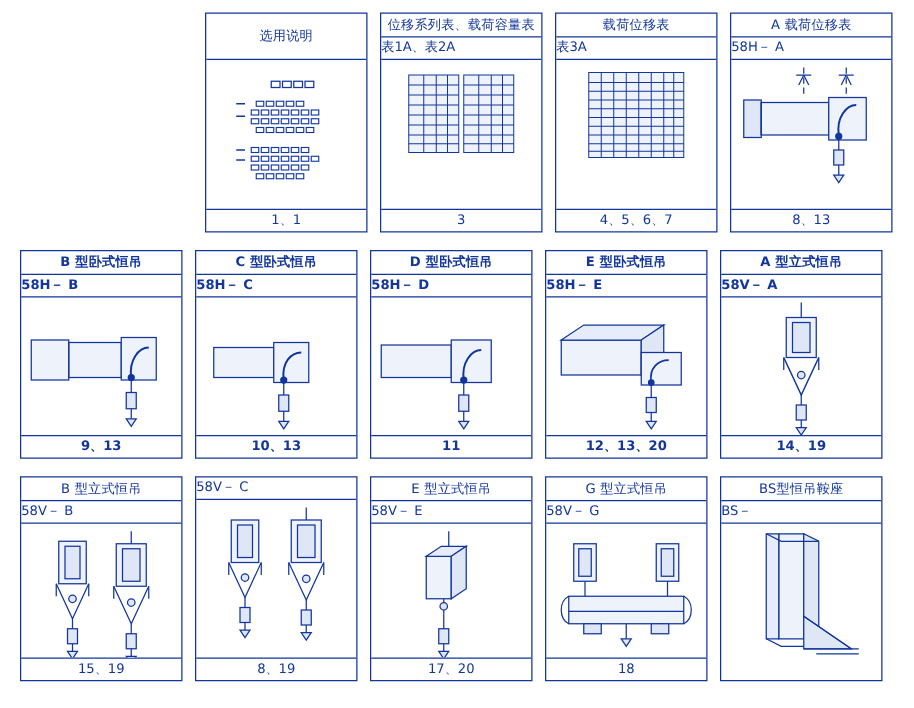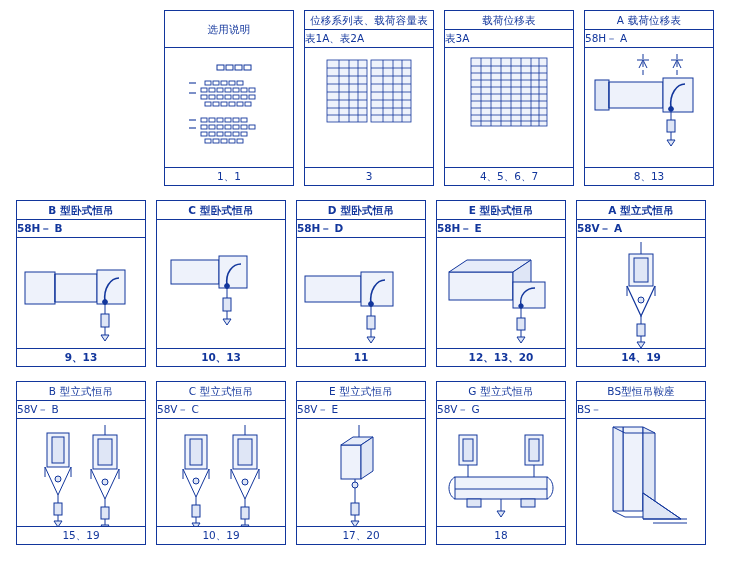--- a/index.html
+++ b/index.html
@@ -258,20 +258,21 @@
             <line x1="88" y1="89" x2="88" y2="97"></line>
             <path d="M84 97 h8 l-4 6 z" fill="#dfe6f6"></path>
           </g>
         </svg>
       </div>
       <div class="ftr">9、13</div>
     </div>
 
     <div class="card w r2">
       <div class="hdr">C 型卧式恒吊</div>
+      <div class="hdr2">58H－ C</div>
       <div class="body">
         <svg width="128" height="115" viewBox="0 0 128 115">
           <g class="ln" stroke-width="1">
             <rect x="14" y="40" width="48" height="24" fill="#eef2fb"></rect>
             <rect x="62" y="36" width="28" height="32" fill="#eef2fb"></rect>
             <path d="M70 66 C68 52 76 44 84 44" stroke-width="1.6"></path>
             <circle cx="70" cy="66" r="2.4" fill="#12369c"></circle>
             <line x1="70" y1="68" x2="70" y2="78"></line>
             <rect x="66" y="78" width="8" height="13" fill="#dfe6f6"></rect>
             <line x1="70" y1="91" x2="70" y2="99"></line>
@@ -378,21 +379,20 @@
             <rect x="84" y="88" width="8" height="12" fill="#dfe6f6"></rect>
             <line x1="88" y1="100" x2="88" y2="106"></line>
             <path d="M84 106 h8 l-4 6 z" fill="#dfe6f6"></path>
           </g>
         </svg>
       </div>
       <div class="ftr">15、19</div>
     </div>
 
     <div class="card w r3">
-      <div class="hdr">C 型立式恒吊</div>
       <div class="hdr2">58V－ C</div>
       <div class="body">
         <svg width="128" height="118" viewBox="0 0 128 118">
           <g class="ln" stroke-width="1">
             <rect x="28" y="16" width="22" height="34" fill="#eef2fb"></rect>
             <rect x="33" y="20" width="12" height="26" fill="#dfe6f6"></rect>
             <path d="M26 50 L39 78 L52 50"></path>
               <line x1="26" y1="50" x2="26" y2="60"></line>
             <line x1="52" y1="50" x2="52" y2="60"></line>
             <circle cx="39" cy="62" r="3" fill="#dfe6f6"></circle>
@@ -408,21 +408,21 @@
             <line x1="74" y1="50" x2="74" y2="60"></line>
               <line x1="102" y1="50" x2="102" y2="60"></line>
             <circle cx="88" cy="63" r="3" fill="#dfe6f6"></circle>
             <line x1="88" y1="80" x2="88" y2="88"></line>
             <rect x="84" y="88" width="8" height="12" fill="#dfe6f6"></rect>
             <line x1="88" y1="100" x2="88" y2="106"></line>
             <path d="M84 106 h8 l-4 6 z" fill="#dfe6f6"></path>
           </g>
         </svg>
       </div>
-      <div class="ftr">10、19</div>
+      <div class="ftr">8、19</div>
     </div>
 
     <div class="card w r3">
       <div class="hdr">E 型立式恒吊</div>
       <div class="hdr2">58V－ E</div>
       <div class="body">
         <svg width="128" height="118" viewBox="0 0 128 118">
           <g class="ln" stroke-width="1">
             <line x1="62" y1="6" x2="62" y2="18"></line>
             <rect x="44" y="26" width="20" height="34" fill="#eef2fb"></rect>

